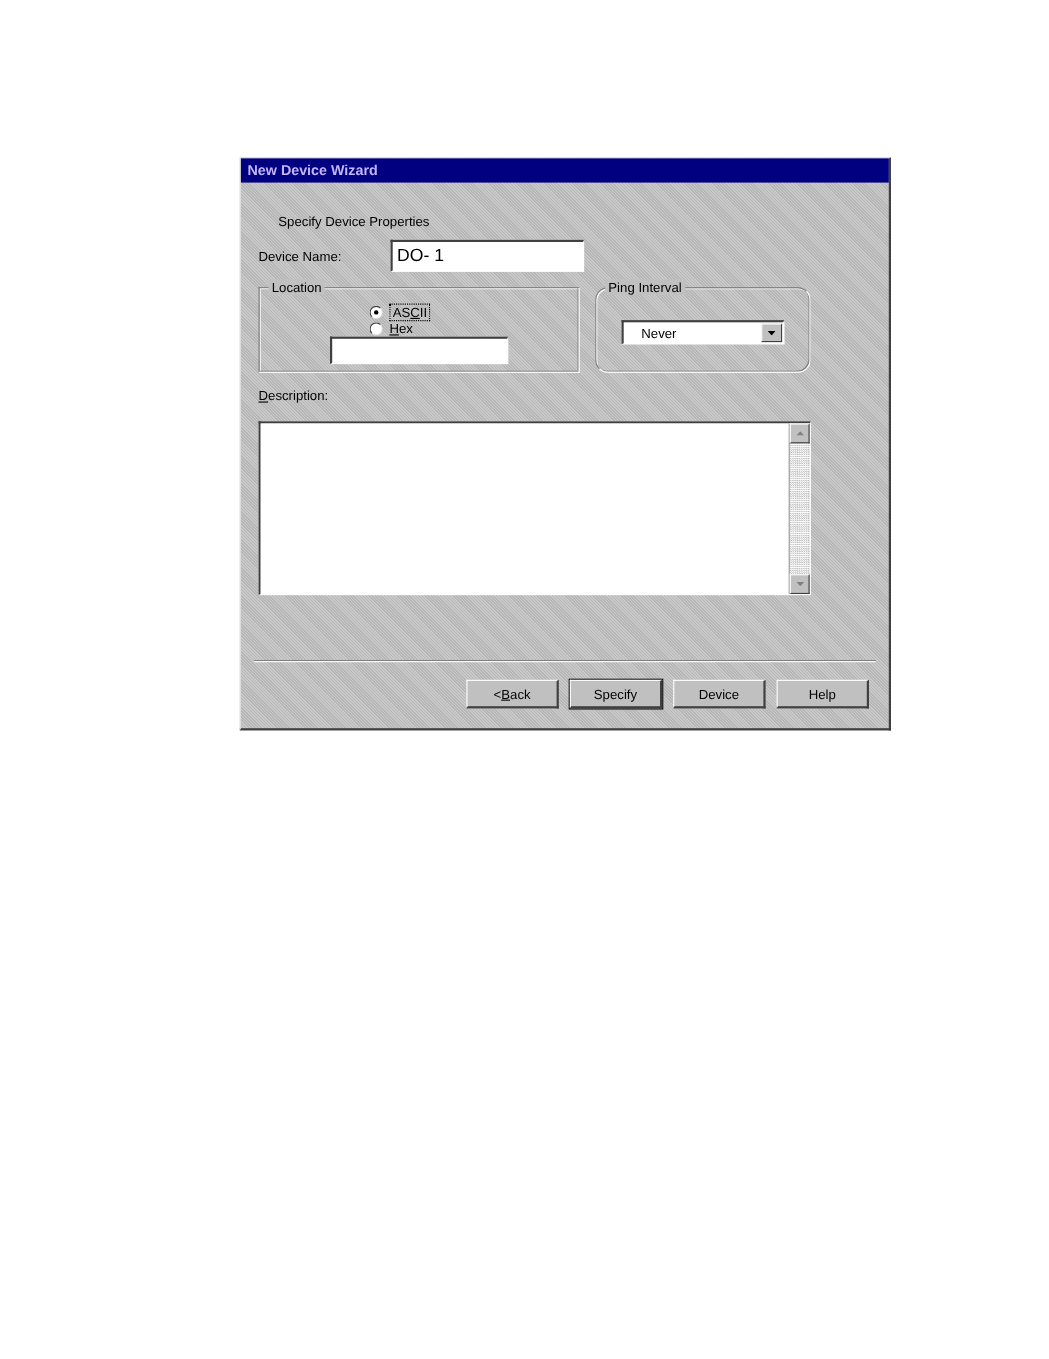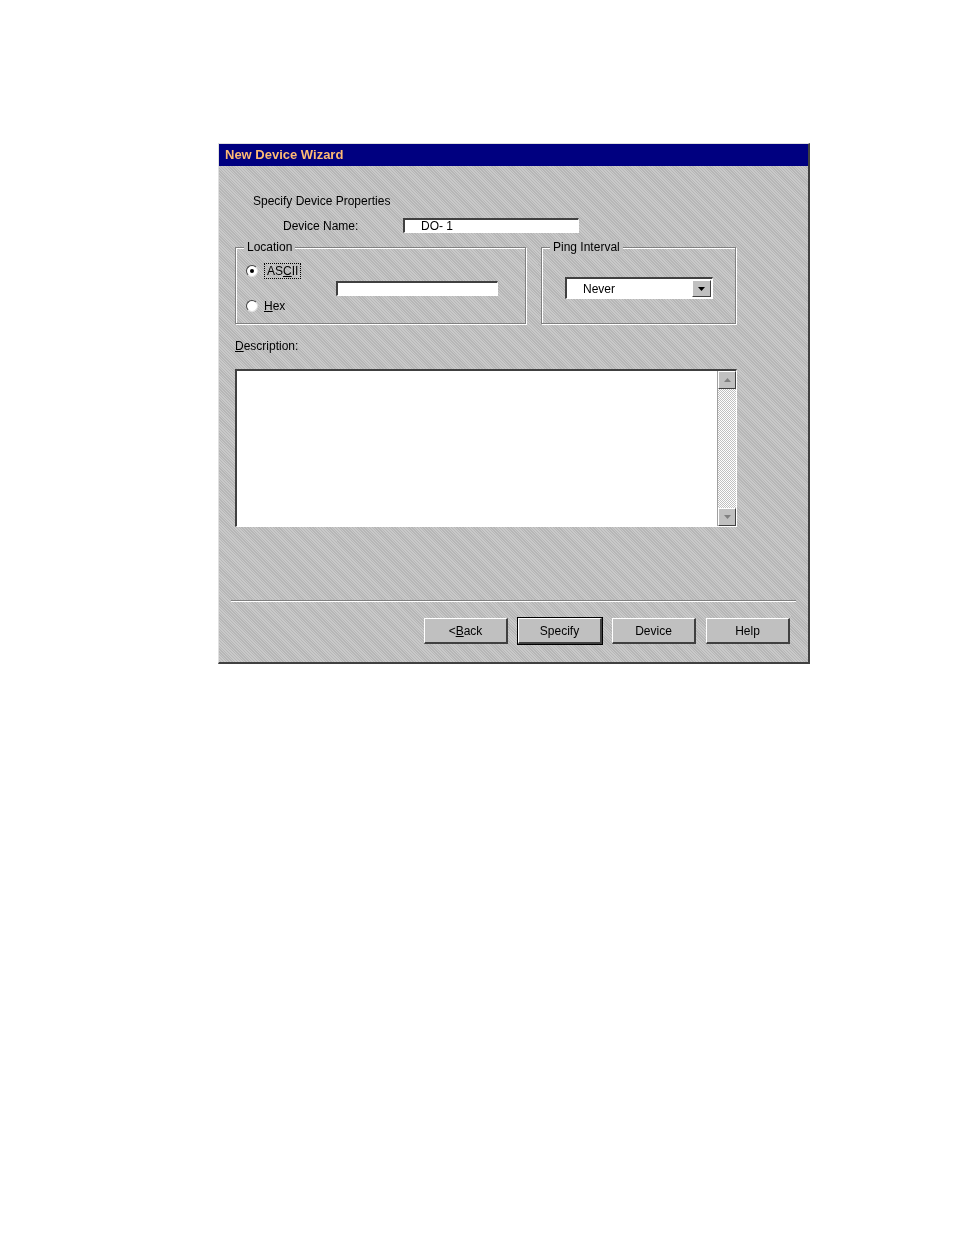--- a/index.html
+++ b/index.html
@@ -23,55 +23,54 @@
       repeating-linear-gradient(45deg, rgba(255,255,255,0.15) 0 1px, rgba(0,0,0,0.05) 1px 2px);
     border-left: 1px solid #e0e0e0;
     border-top: 1px solid #e0e0e0;
     border-right: 2px solid #404040;
     border-bottom: 2px solid #404040;
     box-sizing: border-box;
   }
   .titlebar {
     height: 22px;
     background: #000080;
-    color: #fdba74;
+    color: #c4b5fd;
     font-weight: bold;
     font-size: 13px;
     line-height: 22px;
     padding-left: 6px;
     box-sizing: border-box;
   }
   .body {
     position: relative;
     padding: 14px 16px 0 16px;
     box-sizing: border-box;
   }
   .subtitle {
     margin: 14px 0 10px 18px;
   }
   .row-name {
     display: flex;
     align-items: center;
     margin-bottom: 14px;
-    margin-left: 48px;
   }
   .row-name .lbl {
     width: 120px;
   }
   .sunken-input {
     background: #ffffff;
     border-top: 2px solid #404040;
     border-left: 2px solid #404040;
     border-right: 1px solid #ffffff;
     border-bottom: 1px solid #ffffff;
-    height: 15px;
-    box-sizing: border-box;
-    padding: 2px 16px;
+    height: 29px;
+    box-sizing: border-box;
+    padding: 2px 4px;
     font-family: inherit;
-    font-size: 12px;
+    font-size: 16px;
     outline: none;
   }
   .name-input {
     width: 176px;
   }
 
   .groups {
     display: flex;
     gap: 14px;
     margin-bottom: 14px;
@@ -92,26 +91,27 @@
     top: -8px;
     left: 8px;
     background: #c0c0c0;
     padding: 0 3px;
   }
   .location-box {
     width: 292px;
     height: 78px;
     display: flex;
     align-items: center;
+    flex-direction: column;
   }
   .radio-col {
     width: 90px;
     display: flex;
     flex-direction: column;
-    gap: 20px;
+    gap: 0;
   }
   .radio-item {
     display: flex;
     align-items: center;
     gap: 6px;
     cursor: default;
   }
   .radio-circle {
     width: 12px;
     height: 12px;
@@ -140,20 +140,21 @@
   .loc-input {
     width: 162px;
   }
 
   .ping-box {
     width: 196px;
     height: 78px;
     display: flex;
     align-items: center;
     justify-content: center;
+    border-radius: 12px;
   }
   .dropdown {
     position: relative;
     width: 148px;
     height: 22px;
     background: #ffffff;
     border-top: 2px solid #404040;
     border-left: 2px solid #404040;
     border-right: 1px solid #ffffff;
     border-bottom: 1px solid #ffffff;

